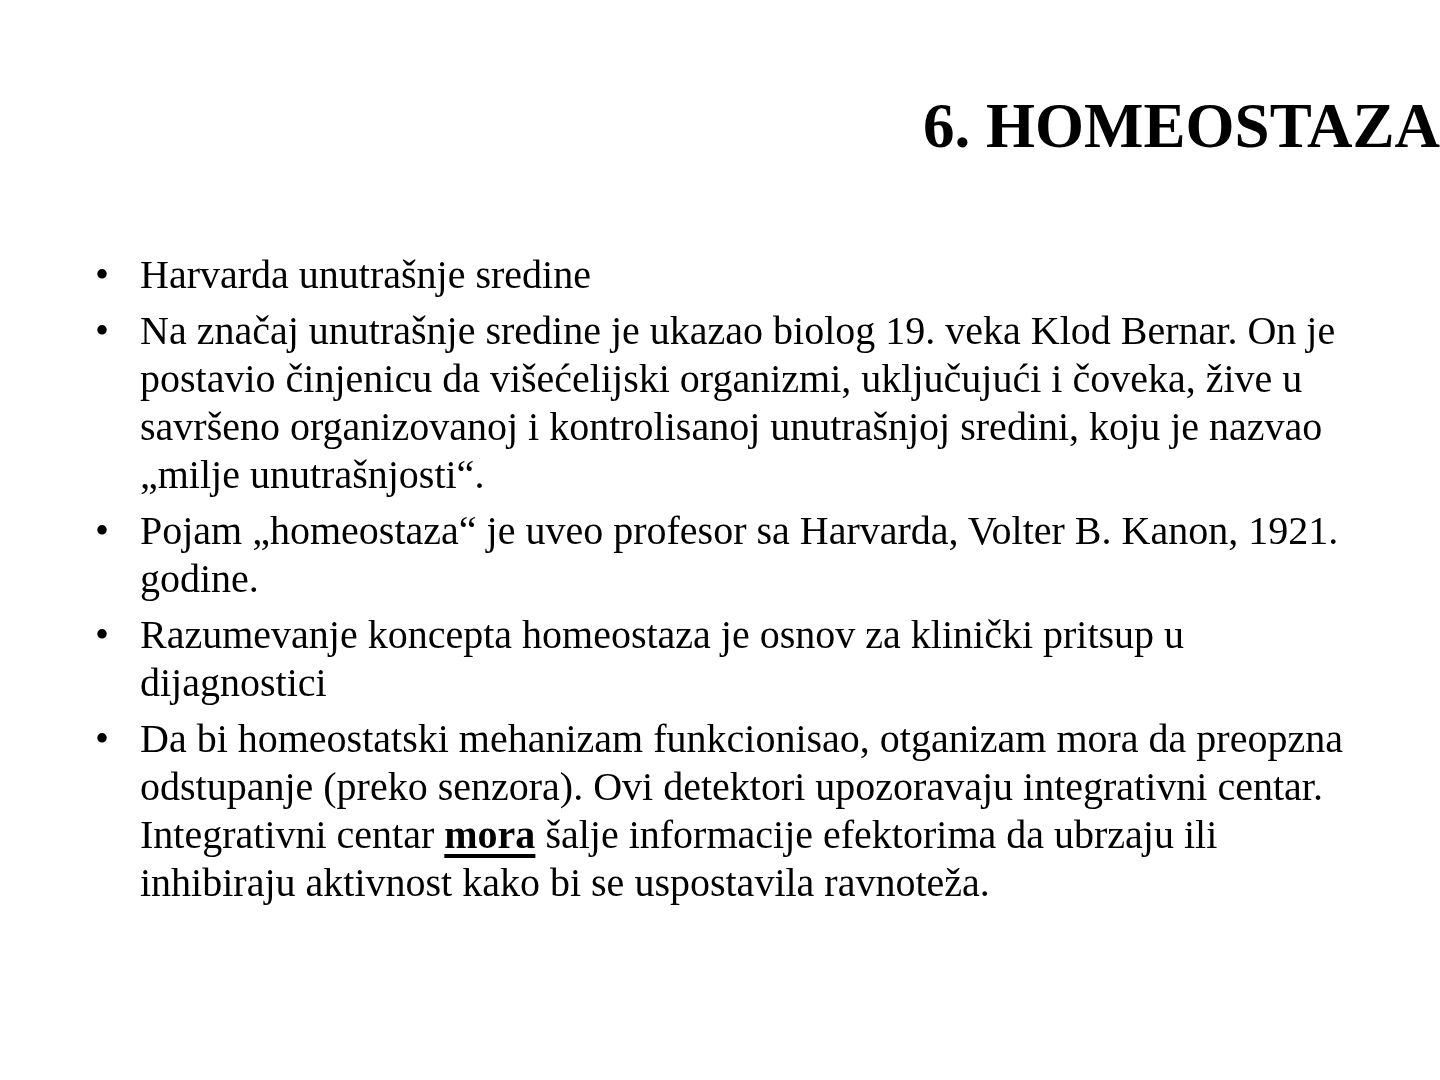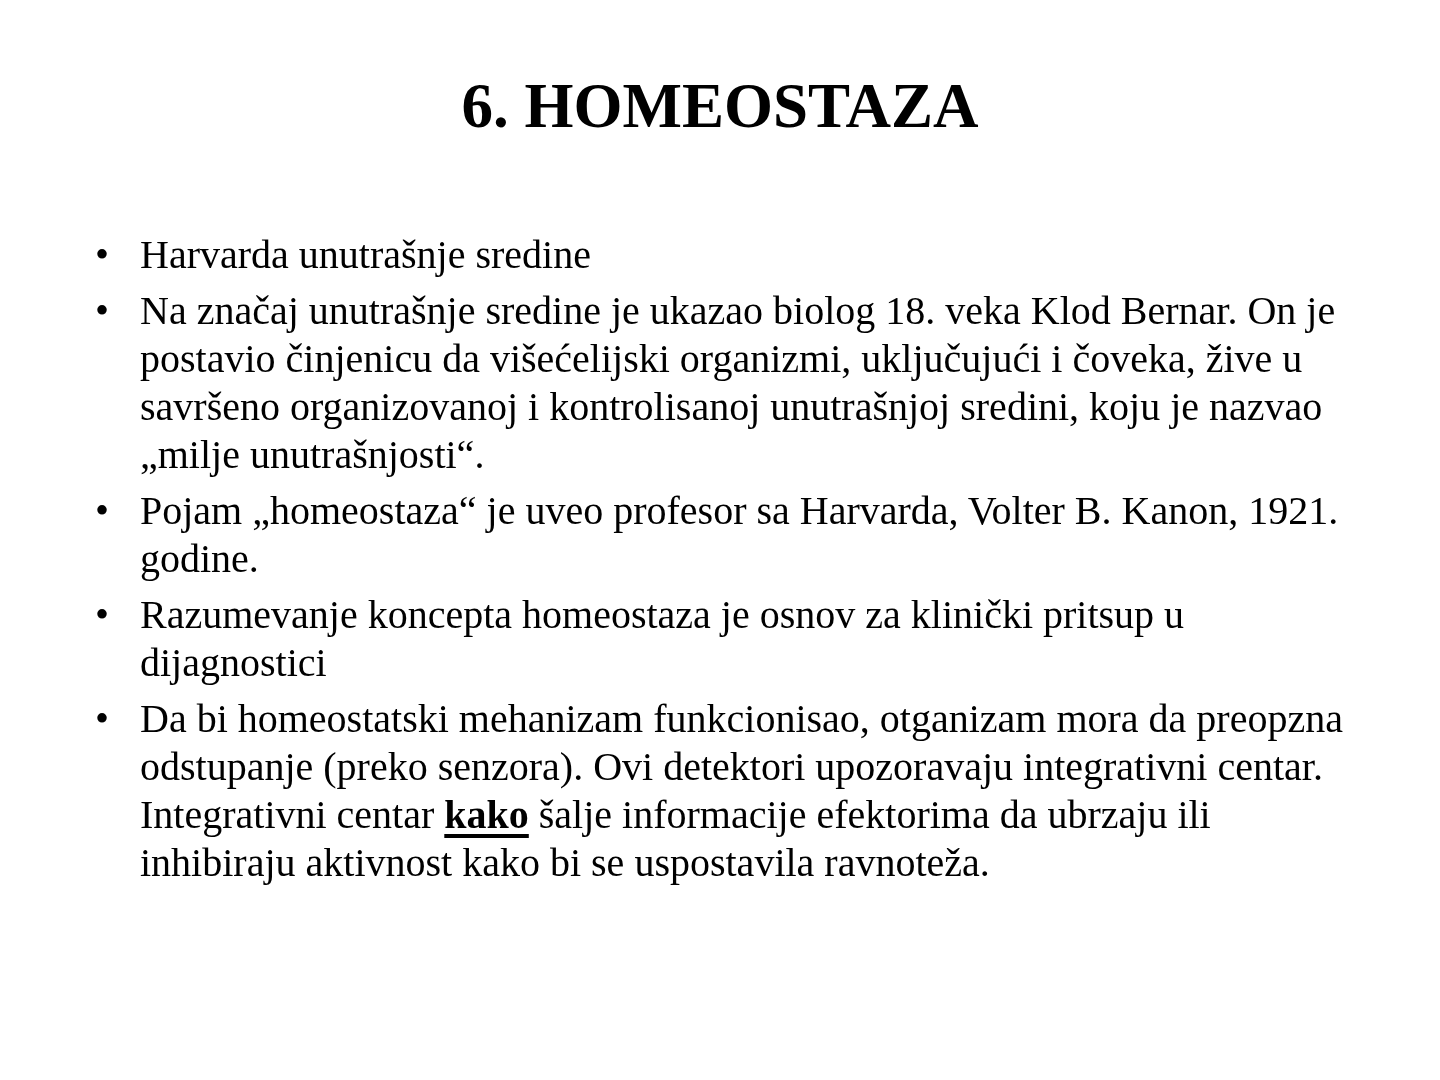--- a/index.html
+++ b/index.html
@@ -14,24 +14,24 @@
     font-family: "Liberation Serif", "DejaVu Serif", serif;
     overflow: hidden;
   }
   .slide {
     position: relative;
     width: 1440px;
     height: 1080px;
     background: #ffffff;
   }
   .slide-title {
-    margin: 72px 0 0 0;
+    margin: 92px 0 0 0;
     font-size: 63px;
     font-weight: bold;
-    text-align: center;
+    text-align: right;
     letter-spacing: 0px;
     line-height: 1.1;
     color: #000000;
   }
   .bullet-list {
     list-style: none;
     margin: 90px 0 0 95px;
     padding: 0;
     width: 1265px;
     font-size: 40px;
@@ -69,33 +69,33 @@
 
   <ul class="bullet-list">
 
     <li class="bullet-item">
       <span class="bullet-dot">•</span>
       <span class="bullet-text">Harvarda unutrašnje sredine</span>
     </li>
 
     <li class="bullet-item">
       <span class="bullet-dot">•</span>
-      <span class="bullet-text">Na značaj unutrašnje sredine je ukazao biolog 18. veka Klod Bernar. On je postavio činjenicu da višećelijski organizmi, uključujući i čoveka, žive u savršeno organizovanoj i kontrolisanoj unutrašnjoj sredini, koju je nazvao „milje unutrašnjosti“.</span>
+      <span class="bullet-text">Na značaj unutrašnje sredine je ukazao biolog 19. veka Klod Bernar. On je postavio činjenicu da višećelijski organizmi, uključujući i čoveka, žive u savršeno organizovanoj i kontrolisanoj unutrašnjoj sredini, koju je nazvao „milje unutrašnjosti“.</span>
     </li>
 
     <li class="bullet-item">
       <span class="bullet-dot">•</span>
       <span class="bullet-text">Pojam „homeostaza“ je uveo profesor sa Harvarda, Volter B. Kanon, 1921. godine.</span>
     </li>
 
     <li class="bullet-item">
       <span class="bullet-dot">•</span>
       <span class="bullet-text">Razumevanje koncepta homeostaza je osnov za klinički pritsup u dijagnostici</span>
     </li>
 
     <li class="bullet-item">
       <span class="bullet-dot">•</span>
-      <span class="bullet-text"><span>Da bi homeostatski mehanizam funkcionisao, otganizam mora da preopzna odstupanje (preko senzora). Ovi detektori upozoravaju integrativni centar. Integrativni centar </span><span class="emph">kako</span><span> šalje informacije efektorima da ubrzaju ili inhibiraju aktivnost kako bi se uspostavila ravnoteža.</span></span>
+      <span class="bullet-text"><span>Da bi homeostatski mehanizam funkcionisao, otganizam mora da preopzna odstupanje (preko senzora). Ovi detektori upozoravaju integrativni centar. Integrativni centar </span><span class="emph">mora</span><span> šalje informacije efektorima da ubrzaju ili inhibiraju aktivnost kako bi se uspostavila ravnoteža.</span></span>
     </li>
 
   </ul>
 
 </div>
 
 </body></html>

